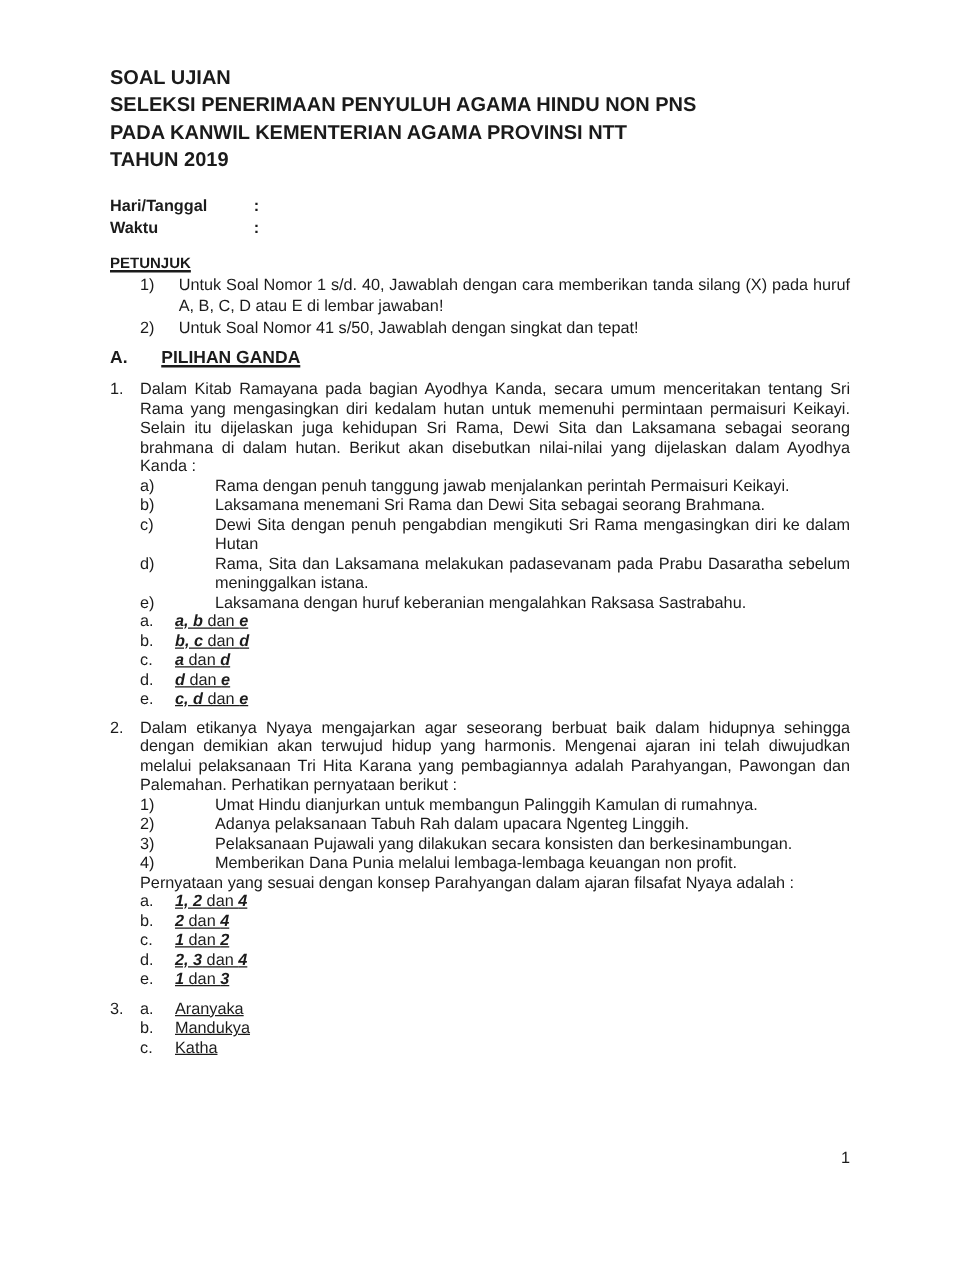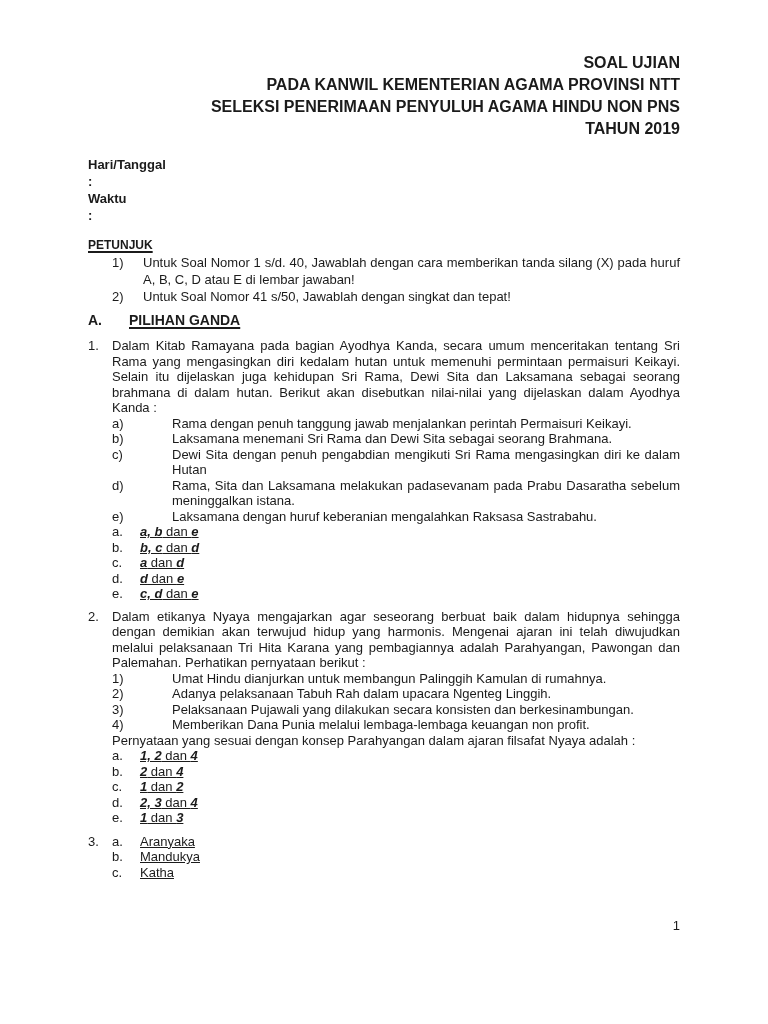--- a/index.html
+++ b/index.html
@@ -11,33 +11,32 @@
     position:relative;
     overflow:hidden;
   }
   .page {
     position:absolute;
     left:88px; top:52px;
     width:592px;
   }
   
   .title {
-    text-align:right;
+    text-align:left;
     font-weight:bold;
     font-size:16px;
     line-height:22px;
   }
   
   .meta { margin-top:16px; }
   .meta-row {
     display:flex;
     font-weight:bold;
     font-size:13px;
     line-height:17px;
-    flex-direction:column;
   }
   .meta-label { width:115px; }
   
   .petunjuk { margin-top:11px; }
   .petunjuk-heading {
     display:inline-block;
     font-weight:bold;
     font-size:12px;
     line-height:17px;
     text-decoration:underline;
@@ -89,22 +88,22 @@
     line-height:16px;
   }
 </style>
 </head>
 <body>
 
 <div class="page">
 
   <header class="title">
     <div>SOAL UJIAN</div>
+    <div>SELEKSI PENERIMAAN PENYULUH AGAMA HINDU NON PNS</div>
     <div>PADA KANWIL KEMENTERIAN AGAMA PROVINSI NTT</div>
-    <div>SELEKSI PENERIMAAN PENYULUH AGAMA HINDU NON PNS</div>
     <div>TAHUN 2019</div>
   </header>
 
   <div class="meta">
     <div class="meta-row">
       <span class="meta-label">Hari/Tanggal</span>
       <span class="meta-colon">:</span>
     </div>
     <div class="meta-row">
       <span class="meta-label">Waktu</span>

